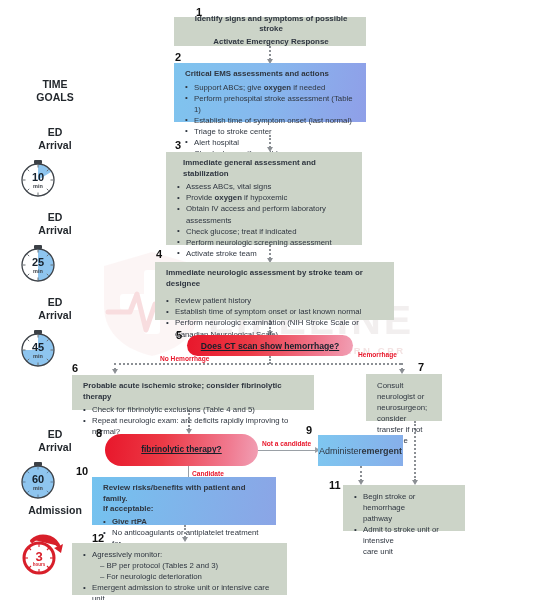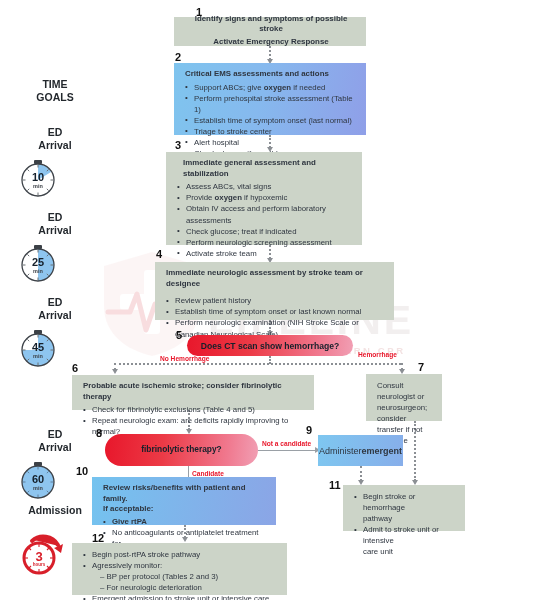--- a/index.html
+++ b/index.html
@@ -33,21 +33,21 @@
   .box li:before{content:"\2022";position:absolute;left:0;top:-0.5px;font-size:8px;}
   .box li.nodot:before{content:"";}
   .box p{margin:0;font-size:7.8px;line-height:1.42;}
   .sage{background:#ccd4c8;}
   .ems{background:linear-gradient(100deg,#7fc4ee 0%,#86b9ee 45%,#8f9fe8 100%);}
   .aspirin{background:linear-gradient(100deg,#7ec7f0 0%,#87aeea 100%);
            font-size:9px;display:flex;align-items:center;justify-content:center;}
   .rtpa{background:linear-gradient(100deg,#74c3ef 0%,#8ba5e6 100%);}
   .pill{position:absolute;border-radius:999px;display:flex;align-items:center;
         justify-content:center;text-align:center;color:#15202b;font-weight:bold;z-index:2;
-        background:linear-gradient(95deg,#e8172b 0%,#ec3a46 38%,#f0798f 80%,#f19fb4 100%);}
+        background:linear-gradient(95deg,#e8172b 0%,#ec3a46 38%,#f0798f 80%,#f19fb4 100%);text-decoration:underline;}
 
   
   .conn{position:absolute;z-index:1;}
   .vdot{border-left:2px dotted #8b8f94;}
   .hdot{border-top:2px dotted #8b8f94;}
   .vsolid{border-left:1px solid #9aa0a6;}
   .hsolid{border-top:1px solid #9aa0a6;}
   .arrow{position:absolute;width:0;height:0;z-index:1;}
   .arrow.down{border-left:3.5px solid transparent;border-right:3.5px solid transparent;
               border-top:5px solid #8b8f94;}
@@ -189,21 +189,21 @@
   <div class="boxnum" style="left:196px;top:6px;">1</div>
   <div class="box sage" style="left:174px;top:17px;width:192px;height:29px;display:flex;flex-direction:column;justify-content:center;">
     <div class="hd center">Identify signs and symptoms of possible stroke</div>
     <div class="hd center">Activate Emergency Response</div>
   </div>
 
   <div class="conn vdot" style="left:269px;top:46px;height:14px;"></div>
   <div class="arrow down" style="left:266.5px;top:59px;"></div>
 
   <div class="boxnum" style="left:175px;top:51px;">2</div>
-  <div class="box ems" style="left:174px;top:63px;width:192px;height:72px;">
+  <div class="box ems" style="left:174px;top:63px;width:192px;height:59px;">
     <div class="hd">Critical EMS assessments and actions</div>
     <ul>
       <li><span>Support ABCs; give <b>oxygen</b> if needed</span></li>
       <li><span>Perform prehospital stroke assessment (Table 1)</span></li>
       <li><span>Establish time of symptom onset (last normal)</span></li>
       <li><span>Triage to stroke center</span></li>
       <li><span>Alert hospital</span></li>
       <li><span>Check glucose if possible</span></li>
     </ul>
   </div>
@@ -322,21 +322,20 @@
       <li><span>Begin stroke or hemorrhage</span></li>
       <li class="nodot"><span>pathway</span></li>
       <li><span>Admit to stroke unit or intensive</span></li>
       <li class="nodot"><span>care unit</span></li>
     </ul>
   </div>
 
   <div class="boxnum" style="left:72px;top:532px;margin-left:20px;">12</div>
   <div class="box sage" style="left:72px;top:543px;width:215px;height:52px;">
     <ul>
-      <li><span>Begin post-rtPA stroke pathway</span></li>
       <li><span>Agressively monitor:</span></li>
       <li class="nodot" style="padding-left:17px;"><span>– BP per protocol (Tables 2 and 3)</span></li>
       <li class="nodot" style="padding-left:17px;"><span>– For neurologic deterioration</span></li>
       <li><span>Emergent admission to stroke unit or intensive care unit</span></li>
     </ul>
   </div>
 
 </div>
 
 </body></html>

